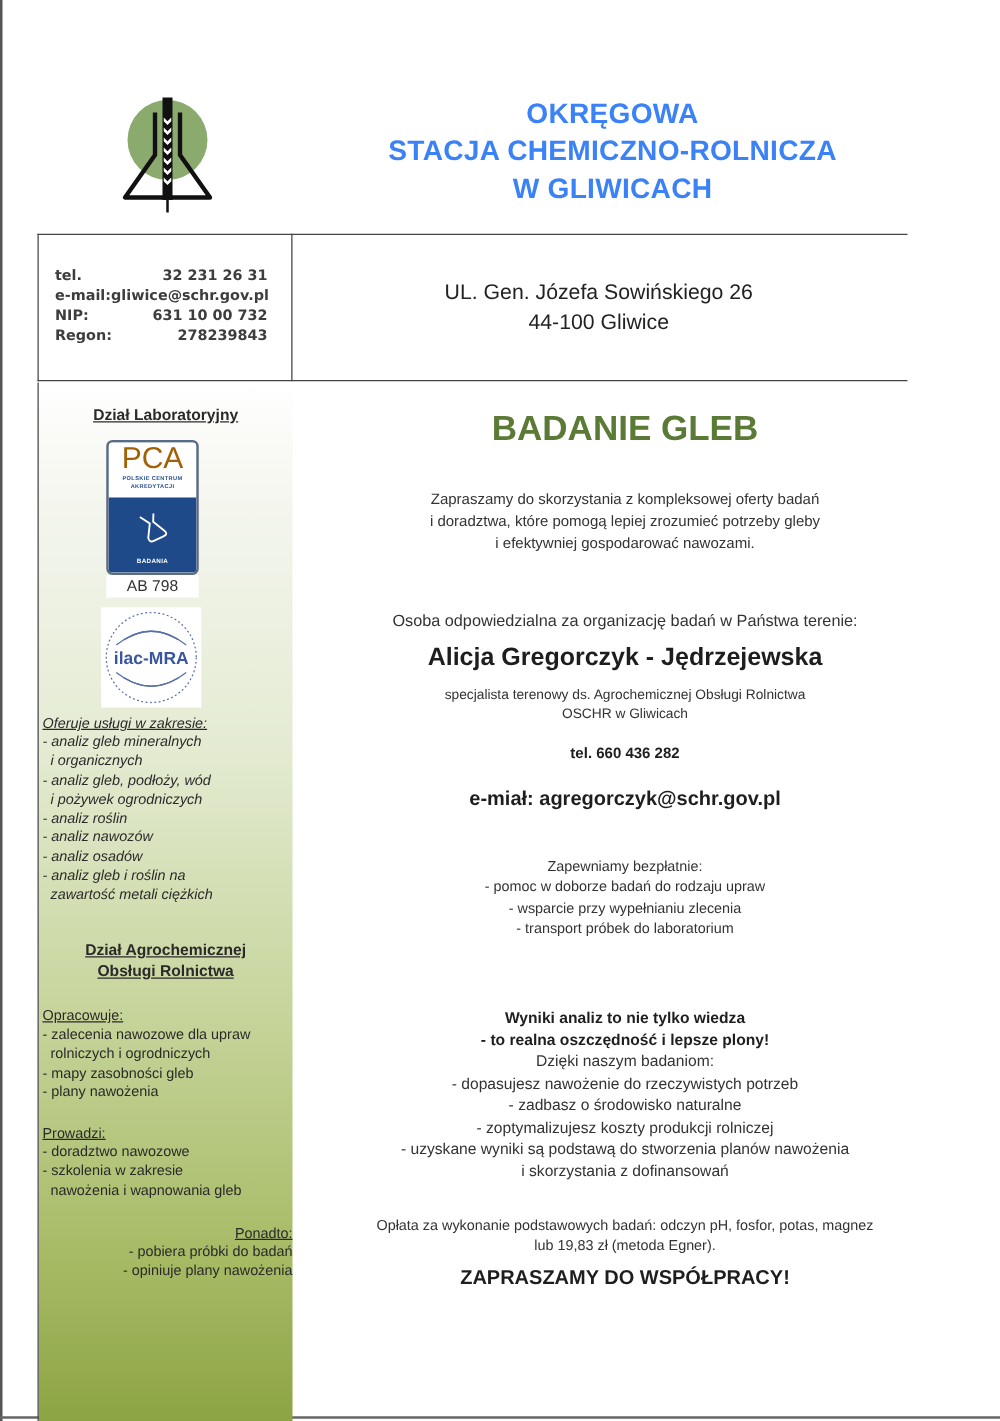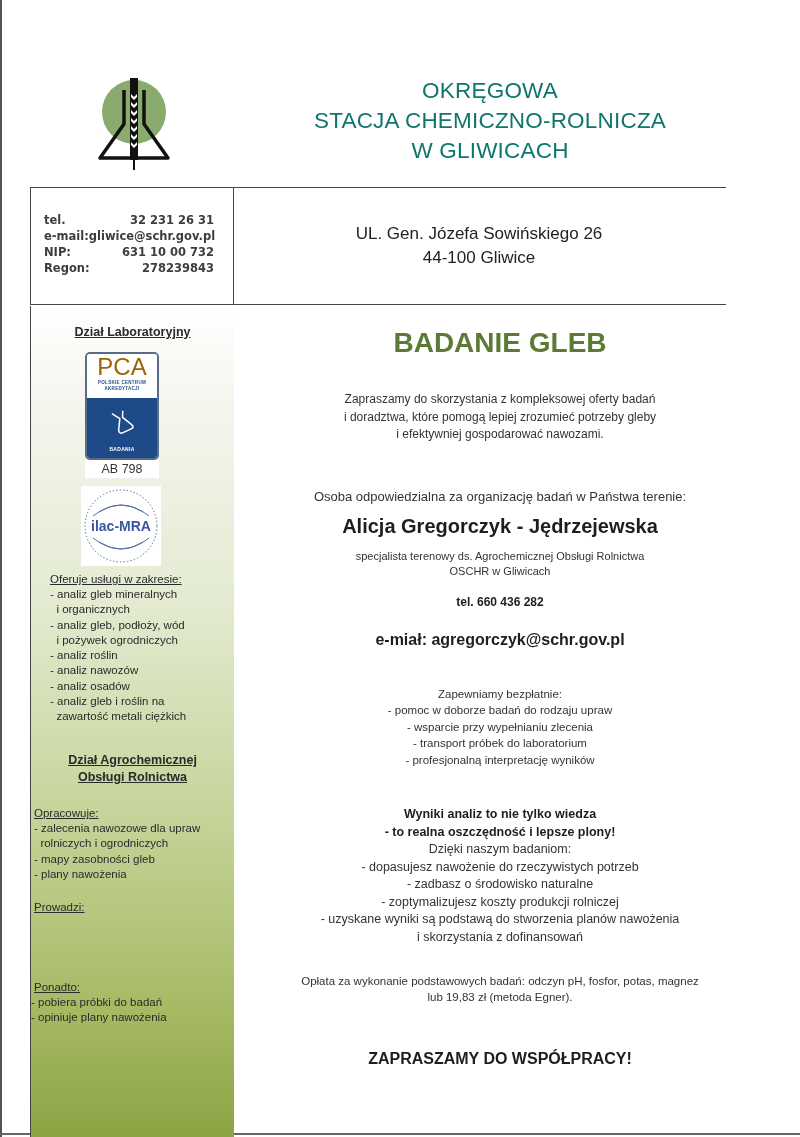--- a/index.html
+++ b/index.html
@@ -7,21 +7,21 @@
     body { position: relative; font-family: "Liberation Sans", sans-serif; color: #1e1e1e; }
 
     .page-edge-left { position: absolute; left: 0; top: 0; width: 2px; height: 1137px; background: #555; }
     .page-edge-bottom { position: absolute; left: 0; top: 1133px; width: 800px; height: 2px; background: #666; }
 
     
     .logo { position: absolute; left: 96px; top: 76px; width: 76px; height: 96px; }
 
     
     .header-title { position: absolute; left: 250px; top: 76px; width: 480px; text-align: center;
-      color: #0f766e; font-weight: normal; font-size: 22.5px; line-height: 30px; letter-spacing: 0.2px; }
+      color: #3b82f6; font-weight: bold; font-size: 22.5px; line-height: 30px; letter-spacing: 0.2px; }
 
     
     .hline { position: absolute; height: 1px; background: #444; }
     .vline { position: absolute; width: 1px; background: #444; }
 
     
     .contact { position: absolute; left: 44px; top: 212px; width: 170px; font-size: 11.5px; line-height: 16px;
       color: #3d3d3d; font-weight: bold; font-family: "DejaVu Sans", sans-serif; }
     .contact-row { display: flex; justify-content: space-between; white-space: nowrap; }
     .contact-row .lbl { font-weight: bold; }
@@ -57,21 +57,21 @@
     .intro { top: 391px; font-size: 12px; line-height: 17.5px; color: #333; }
     .contact-lead { top: 488px; font-size: 13px; line-height: 17px; color: #333; }
     .person-name { top: 513px; font-size: 20px; font-weight: bold; line-height: 26px; color: #1e1e1e; }
     .person-role { top: 549px; font-size: 11px; line-height: 15px; color: #333; }
     .person-phone { top: 591px; font-size: 12px; font-weight: bold; line-height: 22px; color: #1e1e1e; }
     .person-email { top: 629px; font-size: 16px; font-weight: bold; line-height: 22px; color: #1e1e1e; }
     .free-list { top: 686px; font-size: 11.5px; line-height: 16.4px; color: #333; }
     .benefits { top: 806px; font-size: 12.5px; line-height: 17.5px; color: #333; }
     .benefits .b { font-weight: bold; color: #1e1e1e; }
     .pricing { top: 973px; font-size: 11.5px; line-height: 16.4px; color: #333; }
-    .closing { top: 1048px; font-size: 16px; font-weight: bold; line-height: 22px; color: #1e1e1e; }
+    .closing { top: 1012px; font-size: 16px; font-weight: bold; line-height: 22px; color: #1e1e1e; }
   </style>
 </head>
 <body>
 
 <div class="page-edge-left"></div>
 <div class="page-edge-bottom"></div>
 
 <svg class="logo" viewBox="0 0 76 96">
   <circle cx="38" cy="36" r="32" fill="#8aaa6e"></circle>
   <path d="M28 14 L28 48 L4 82 L72 82 L48 48 L48 14" fill="none" stroke="#111" stroke-width="3.5" stroke-linejoin="round"></path>
@@ -144,21 +144,21 @@
   <svg class="ilac" viewBox="0 0 80 80">
     <rect width="80" height="80" fill="#fff"></rect>
     <circle cx="40" cy="40" r="36" fill="none" stroke="#5870a8" stroke-width="1" stroke-dasharray="1.5 2"></circle>
     <path d="M12 30 Q40 8 68 30" fill="none" stroke="#5870a8" stroke-width="1"></path>
     <path d="M18 26 Q40 12 62 26" fill="none" stroke="#5870a8" stroke-width="1"></path>
     <path d="M12 52 Q40 74 68 52" fill="none" stroke="#5870a8" stroke-width="1"></path>
     <path d="M18 56 Q40 70 62 56" fill="none" stroke="#5870a8" stroke-width="1"></path>
     <text x="40" y="45" text-anchor="middle" font-family="Liberation Sans, sans-serif" font-weight="bold" font-size="14" fill="#3a56a0">ilac-MRA</text>
   </svg>
 
-  <div style="position:absolute; left:16px; top:266px; width:100%;">
+  <div style="position:absolute; left:0; top:266px; width:100%;font-style:italic;">
     <div class="sb-section-title">Oferuje usługi w zakresie:</div>
     <ul class="sb-list">
       <li>- analiz gleb mineralnych</li>
       <li>  i organicznych</li>
       <li>- analiz gleb, podłoży, wód</li>
       <li>  i pożywek ogrodniczych</li>
       <li>- analiz roślin</li>
       <li>- analiz nawozów</li>
       <li>- analiz osadów</li>
       <li>- analiz gleb i roślin na</li>
@@ -176,23 +176,28 @@
     <ul class="sb-list">
       <li>- zalecenia nawozowe dla upraw</li>
       <li>  rolniczych i ogrodniczych</li>
       <li>- mapy zasobności gleb</li>
       <li>- plany nawożenia</li>
     </ul>
   </div>
 
   <div style="position:absolute; left:0; top:594px; width:100%;">
     <div class="sb-section-title">Prowadzi:</div>
-  </div>
-
-  <div style="position:absolute; left:0; top:674px; width:100%;">
+    <ul class="sb-list">
+      <li>- doradztwo nawozowe</li>
+      <li>- szkolenia w zakresie</li>
+      <li>  nawożenia i wapnowania gleb</li>
+    </ul>
+  </div>
+
+  <div style="position:absolute; left:0; top:674px; width:100%;text-align:right;">
     <div class="sb-section-title">Ponadto:</div>
     <ul class="sb-list" style="margin-left:0;">
       <li>- pobiera próbki do badań</li>
       <li>- opiniuje plany nawożenia</li>
     </ul>
   </div>
 </div>
 
 <div class="main section-title">BADANIE GLEB</div>
 
@@ -209,21 +214,20 @@
   <div>OSCHR w Gliwicach</div>
 </div>
 <div class="main person-phone">tel. 660 436 282</div>
 <div class="main person-email">e-miał: agregorczyk@schr.gov.pl</div>
 
 <div class="main free-list">
   <div>Zapewniamy bezpłatnie:</div>
   <div>- pomoc w doborze badań do rodzaju upraw</div>
   <div>- wsparcie przy wypełnianiu zlecenia</div>
   <div>- transport próbek do laboratorium</div>
-  <div>- profesjonalną interpretację wyników</div>
 </div>
 
 <div class="main benefits">
   <div class="b">Wyniki analiz to nie tylko wiedza</div>
   <div class="b">- to realna oszczędność i lepsze plony!</div>
   <div>Dzięki naszym badaniom:</div>
   <div>- dopasujesz nawożenie do rzeczywistych potrzeb</div>
   <div>- zadbasz o środowisko naturalne</div>
   <div>- zoptymalizujesz koszty produkcji rolniczej</div>
   <div>- uzyskane wyniki są podstawą do stworzenia planów nawożenia</div>

